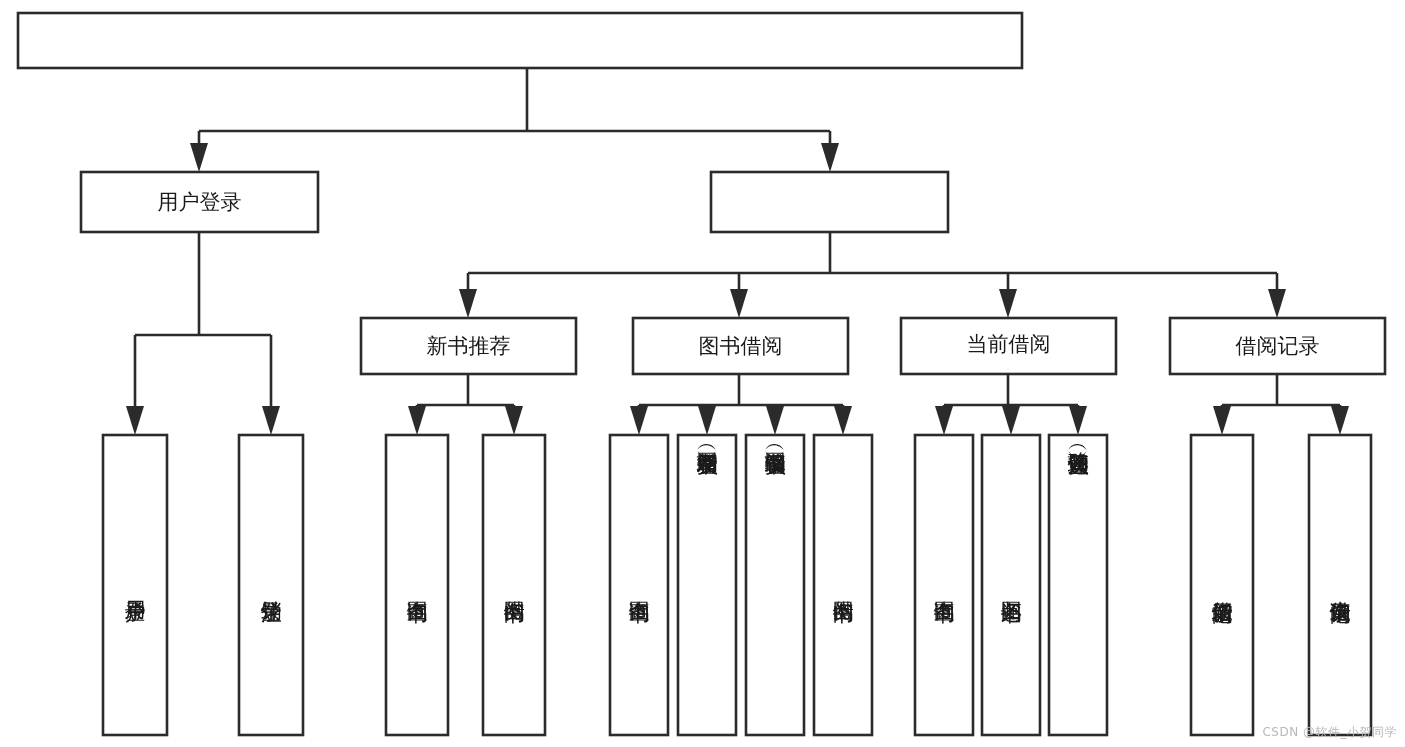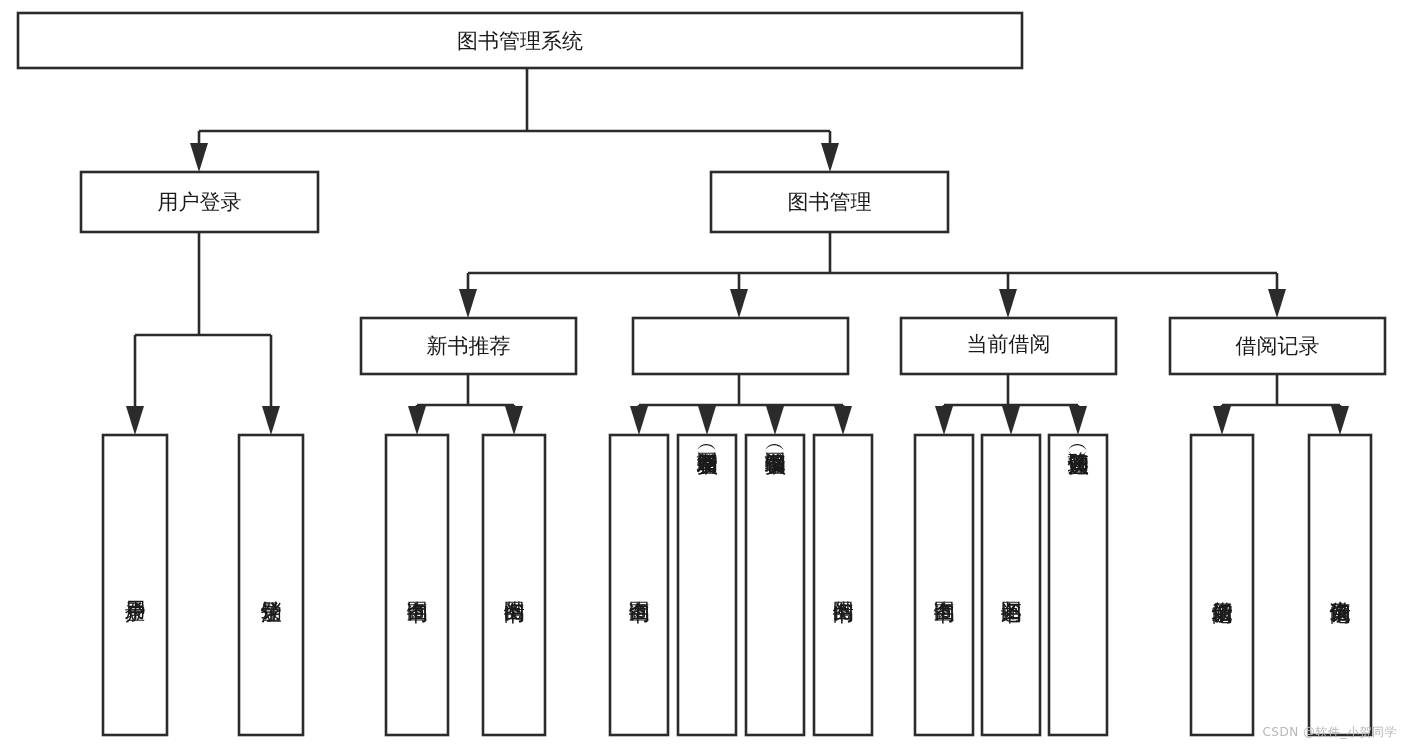--- a/index.html
+++ b/index.html
@@ -181,36 +181,33 @@
 
       <rect class="node-box" x="915" y="435" width="58" height="300"></rect>
       <rect class="node-box" x="982" y="435" width="58" height="300"></rect>
       <rect class="node-box" x="1049" y="435" width="58" height="300"></rect>
 
       <rect class="node-box" x="1191" y="435" width="62" height="300"></rect>
       <rect class="node-box" x="1309" y="435" width="62" height="300"></rect>
     </g>
   </svg>
 
-  <div class="horiz-text-wrap" style="left:18px; top:13px; width:1004px; height:55px;">
-    <span class="horiz-text">图书管理系统</span>
-  </div>
 
   <div class="horiz-text-wrap" style="left:81px; top:172px; width:237px; height:60px;">
     <span class="horiz-text">用户登录</span>
   </div>
 
-  <div class="horiz-text-wrap" style="left:711px; top:172px; width:237px; height:60px;">
-    <span class="horiz-text">图书管理</span>
-  </div>
 
   <div class="horiz-text-wrap" style="left:361px; top:318px; width:215px; height:56px;">
     <span class="horiz-text">新书推荐</span>
   </div>
 
+  <div class="horiz-text-wrap" style="left:633px; top:318px; width:215px; height:56px;">
+    <span class="horiz-text">图书借阅</span>
+  </div>
 
   <div class="horiz-text-wrap" style="left:901px; top:318px; width:215px; height:52px;">
     <span class="horiz-text">当前借阅</span>
   </div>
 
   <div class="horiz-text-wrap" style="left:1170px; top:318px; width:215px; height:56px;">
     <span class="horiz-text">借阅记录</span>
   </div>
 
   <div class="vert-text-wrap" style="left:103px; top:435px; width:64px; height:300px;">

